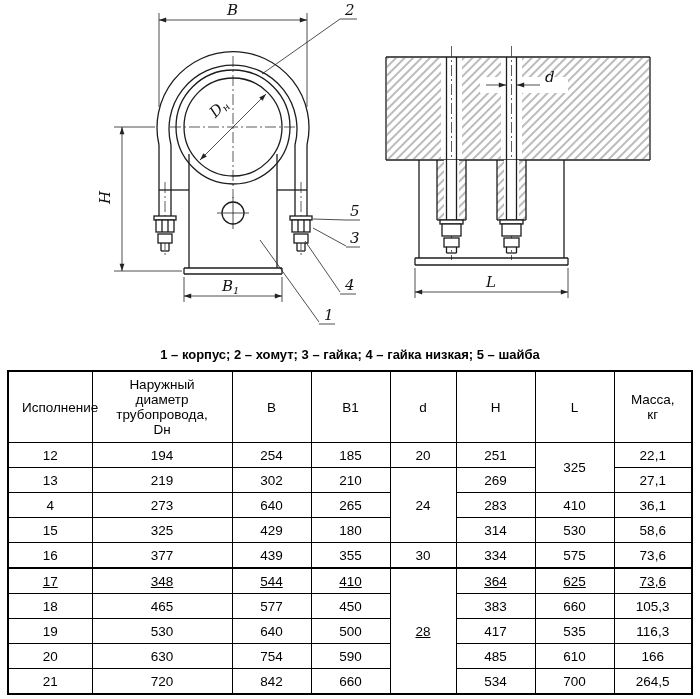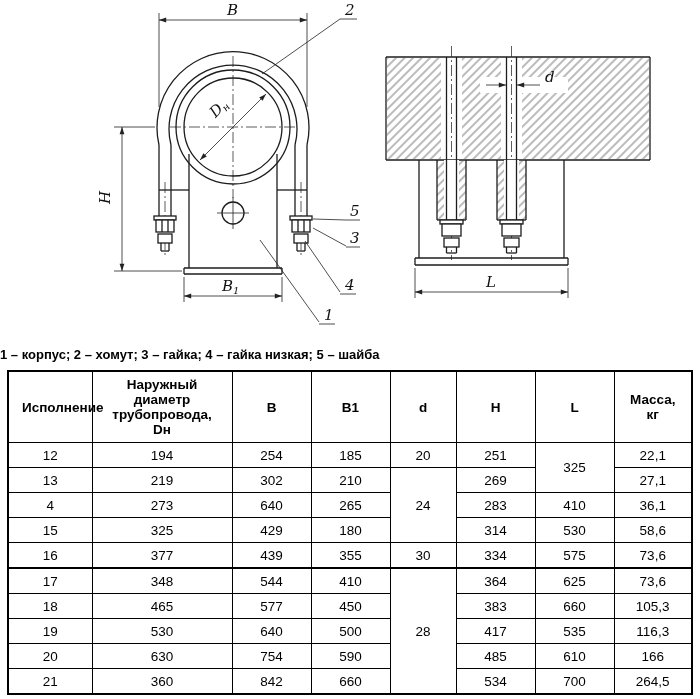--- a/index.html
+++ b/index.html
@@ -3,26 +3,26 @@
 <meta charset="utf-8">
 <style>
   html,body { margin:0; padding:0; background:#fff; }
   body { width:700px; height:699px; font-family:"Liberation Sans",sans-serif; color:#000; overflow:hidden; }
   .drawing { width:700px; height:345px; }
   .obj  { stroke:#1c1c1c; stroke-width:1.3; fill:none; }
   .objf { stroke:#1c1c1c; stroke-width:1.3; fill:#fff; }
   .thin { stroke:#222; stroke-width:0.8; fill:none; }
   .cl   { stroke:#333; stroke-width:0.8; stroke-dasharray:11 3 2 3; fill:none; }
   text.dim { font-family:"DejaVu Serif",serif; font-style:italic; font-size:15px; fill:#111; stroke:none; }
-  .caption { text-align:left; font-weight:bold; font-size:13px; margin:2px 0 8px; }
+  .caption { text-align:center; font-weight:bold; font-size:13px; margin:2px 0 8px; }
   table { border-collapse:collapse; width:684px; margin:0 auto; font-size:13.5px; border:2px solid #000; table-layout:fixed; }
   th,td { border:1px solid #000; text-align:center; vertical-align:middle; padding:1px 3px; }
   td { height:22px; }
-  th { font-weight:bold; white-space:pre-line; padding:5px 13px; }
-  tr.sep td { border-top:2px solid #000; }
+  th { font-weight:normal; white-space:pre-line; padding:5px 13px; }
+  tr.sep td { border-top:2px solid #000;text-decoration:underline; }
 </style>
 </head>
 <body>
 
 <div class="drawing">
 <svg width="700" height="345" viewBox="0 0 700 345" xmlns="http://www.w3.org/2000/svg">
   <defs>
     <marker id="arr" markerWidth="11" markerHeight="8" refX="9.5" refY="4" orient="auto-start-reverse">
       <path d="M0.5,1 L9.5,4 L0.5,7 Z" fill="#222"></path>
     </marker>
@@ -315,21 +315,21 @@
       <td>20</td>
       <td>630</td>
       <td>754</td>
       <td>590</td>
       <td>485</td>
       <td>610</td>
       <td>166</td>
     </tr>
     <tr>
       <td>21</td>
-      <td>360</td>
+      <td>720</td>
       <td>842</td>
       <td>660</td>
       <td>534</td>
       <td>700</td>
       <td>264,5</td>
     </tr>
   </tbody>
 </table>
 
 </body></html>

